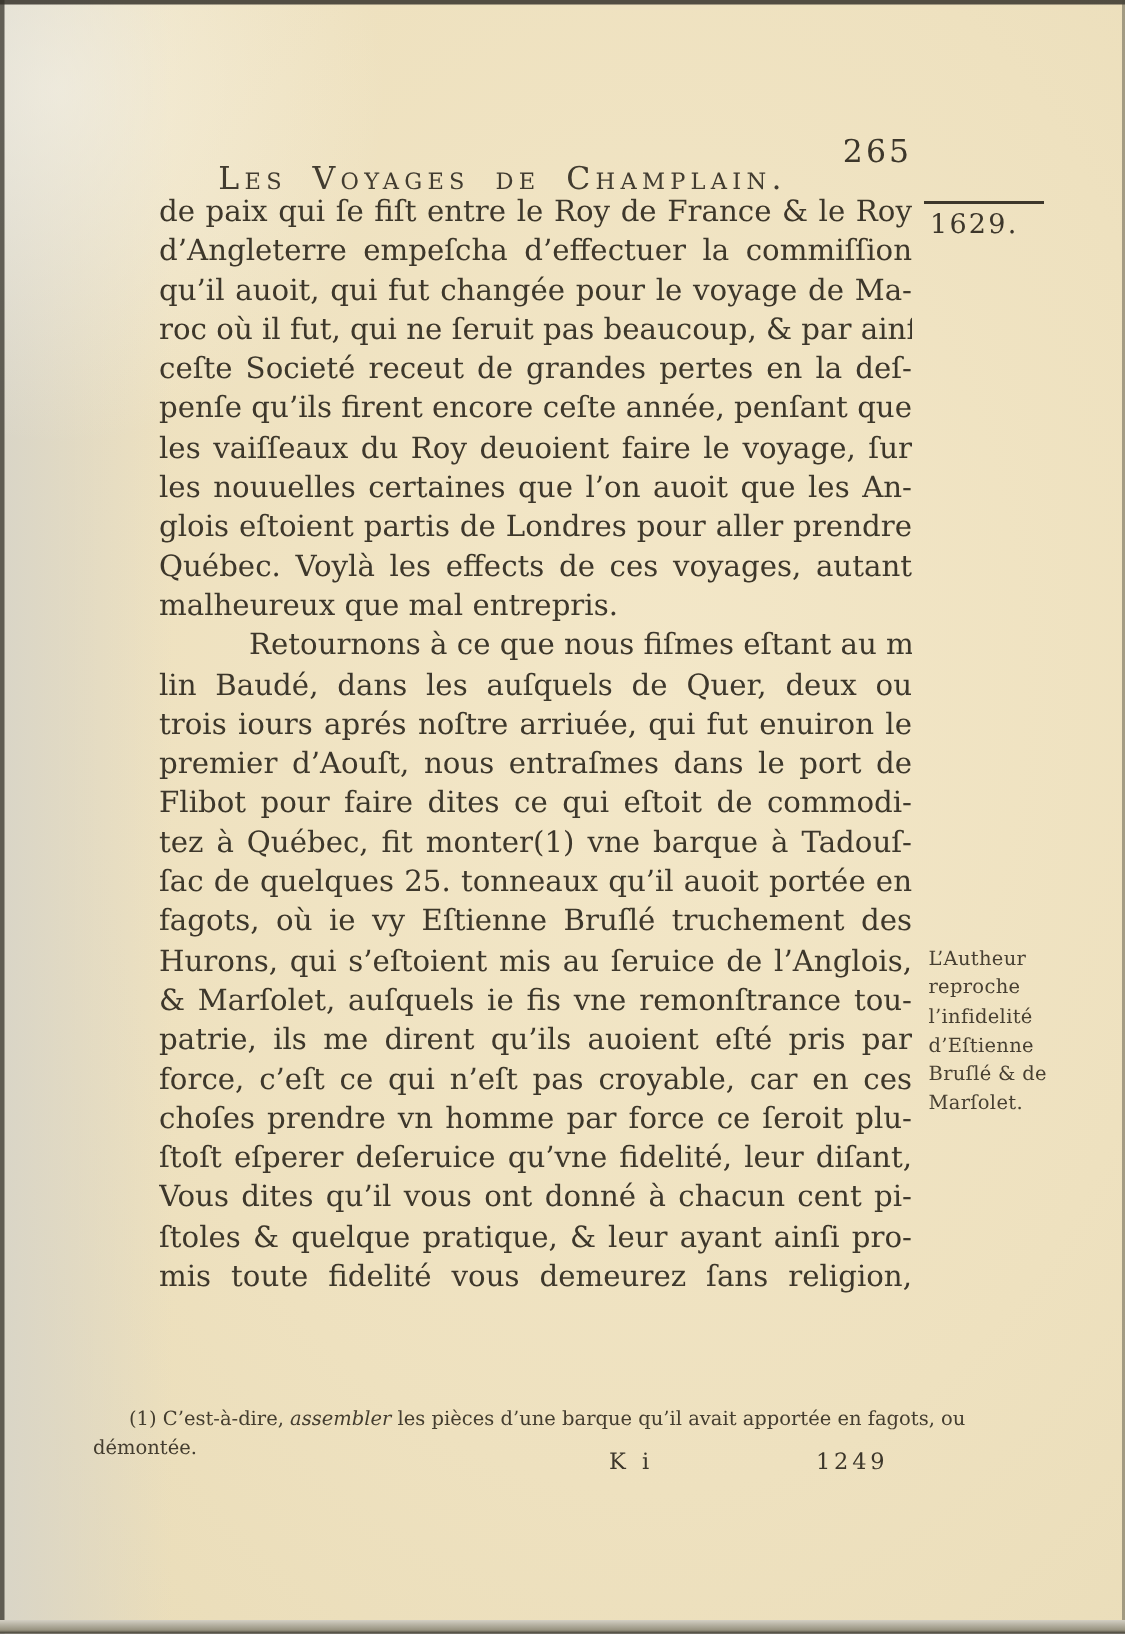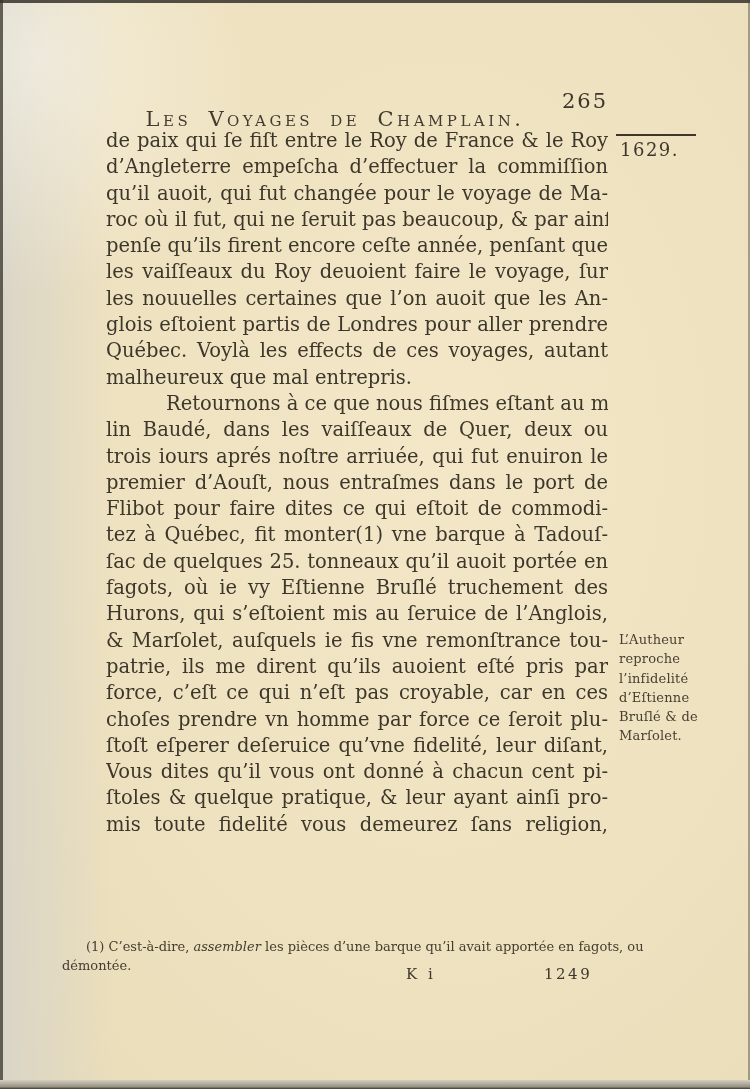--- a/index.html
+++ b/index.html
@@ -108,28 +108,29 @@
       <div>d’Eſtienne</div>
       <div>Bruſlé &amp; de</div>
       <div>Marſolet.</div>
     </div>
 
   <div class="body-text" id="body-text">
       <div class="line"><span class="fill">de paix qui ſe fiſt entre le Roy de France &amp; le Roy</span></div>
       <div class="line"><span class="fill">d’Angleterre  empeſcha  d’effectuer  la  commiſſion</span></div>
       <div class="line"><span class="fill">qu’il auoit, qui fut changée pour le voyage de Ma-</span></div>
       <div class="line"><span class="fill">roc où il fut, qui ne ſeruit pas beaucoup, &amp; par ainſi</span></div>
+      <div class="line"><span class="fill">ceſte  Societé  receut  de  grandes  pertes  en  la  deſ-</span></div>
       <div class="line"><span class="fill">penſe  qu’ils  firent  encore  ceſte  année,  penſant  que</span></div>
       <div class="line"><span class="fill">les vaiſſeaux du Roy deuoient faire le voyage, ſur</span></div>
       <div class="line"><span class="fill">les  nouuelles  certaines  que  l’on  auoit  que  les  An-</span></div>
       <div class="line"><span class="fill">glois  eſtoient  partis  de  Londres  pour  aller  prendre</span></div>
       <div class="line"><span class="fill">Québec.  Voylà  les  effects  de  ces  voyages,  autant</span></div>
       <div class="line no-justify"><span class="fill">malheureux  que  mal  entrepris.</span></div>
       <div class="line indent"><span class="fill">Retournons à ce que nous fiſmes eſtant au mou-</span></div>
-      <div class="line"><span class="fill">lin  Baudé,  dans  les  vaiſſeaux  de  Quer,  deux  ou</span></div>
+      <div class="line"><span class="fill">lin  Baudé,  dans  les  auſquels  de  Quer,  deux  ou</span></div>
       <div class="line"><span class="fill">trois  iours  aprés  noſtre  arriuée,  qui  fut  enuiron  le</span></div>
       <div class="line"><span class="fill">premier  d’Aouſt,  nous  entraſmes  dans  le  port  de</span></div>
       <div class="line"><span class="fill">Flibot  pour  faire  dites  ce  qui  eſtoit  de  commodi-</span></div>
       <div class="line"><span class="fill">tez  à  Québec,  fit  monter(1)  vne  barque  à  Tadouſ-</span></div>
       <div class="line"><span class="fill">ſac  de  quelques  25.  tonneaux  qu’il  auoit  portée  en</span></div>
       <div class="line"><span class="fill">fagots,  où  ie  vy  Eſtienne  Bruſlé  truchement  des</span></div>
       <div class="line"><span class="fill">Hurons,  qui  s’eſtoient  mis  au  ſeruice  de  l’Anglois,</span></div>
       <div class="line"><span class="fill">&amp;  Marſolet,  auſquels  ie  fis  vne  remonſtrance  tou-</span></div>
       <div class="line"><span class="fill">patrie,  ils  me  dirent  qu’ils  auoient  eſté  pris  par</span></div>
       <div class="line"><span class="fill">force,  c’eſt  ce  qui  n’eſt  pas  croyable,  car  en  ces</span></div>

